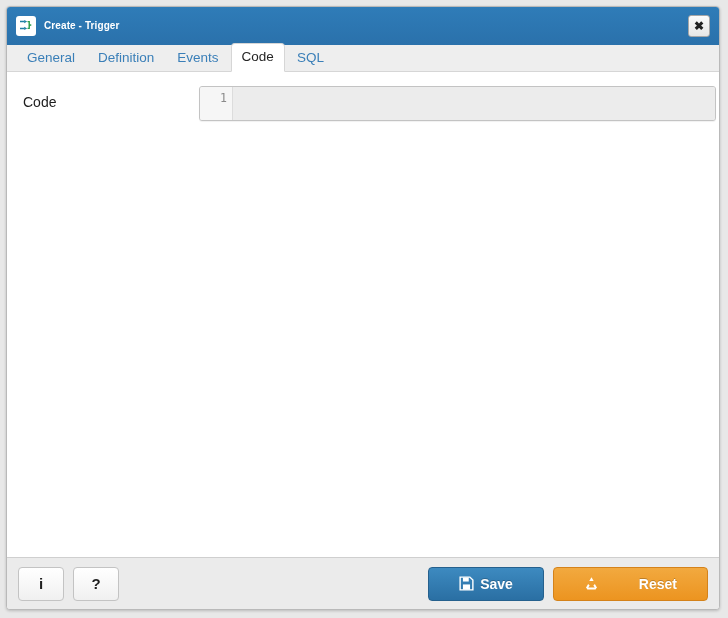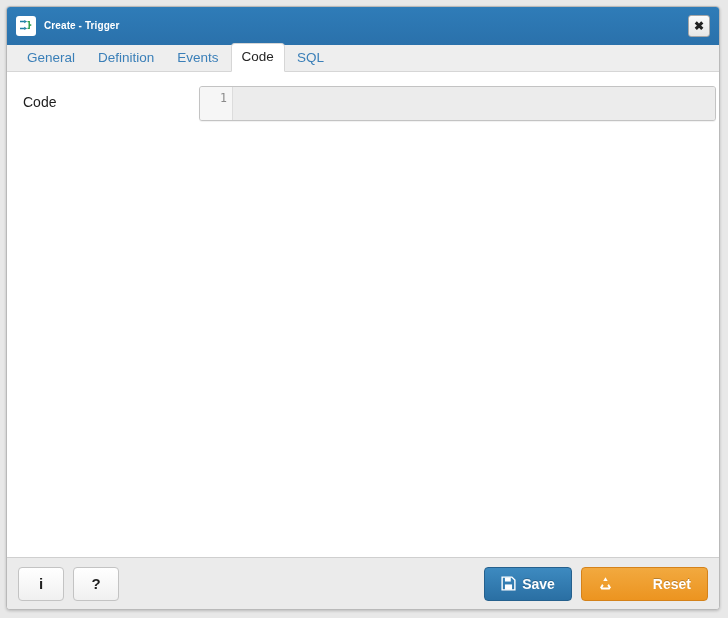--- a/index.html
+++ b/index.html
@@ -215,21 +215,21 @@
     width: 46px;
     height: 34px;
     background: linear-gradient(to bottom, #ffffff 0%, #f0f0f0 100%);
     border-color: #c3c3c3;
     color: #1f1f1f;
     font-weight: bold;
     font-size: 15px;
   }
   .btn-wide {
     height: 34px;
-    padding: 0 16px;
+    padding: 0 30px;
     color: #ffffff;
     font-weight: bold;
     text-shadow: 0 -1px 0 rgba(0,0,0,0.22);
   }
   #save-button {
     background: linear-gradient(to bottom, #3d8ac0 0%, #2a6fa3 100%);
     border-color: #25608d;
     min-width: 70px;
   }
   #cancel-button {

